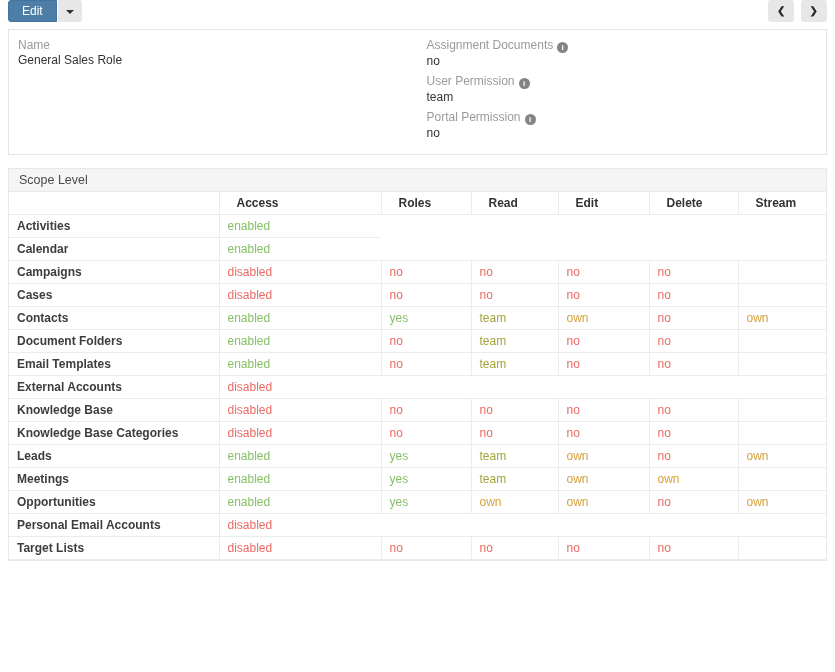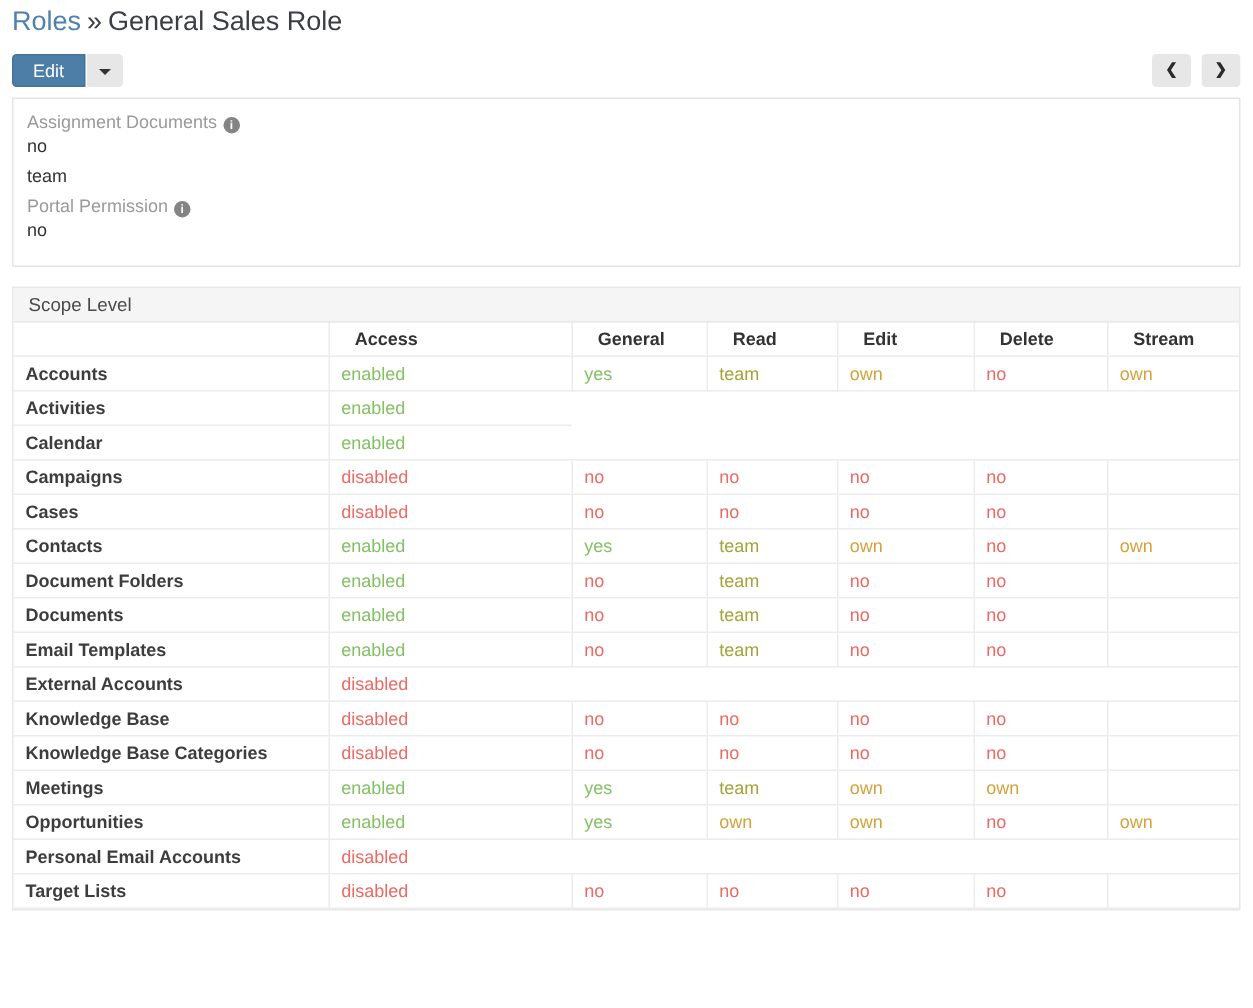--- a/index.html
+++ b/index.html
@@ -54,42 +54,46 @@
   table.scope tr:first-child th { border-top:none; }
   td.scope-name { font-weight:bold; color:#3d3d3d; }
   col.c-name{width:210px;} col.c-access{width:162px;} col.c-create{width:90px;}
   col.c-read{width:87px;} col.c-edit{width:91px;} col.c-delete{width:89px;} col.c-stream{width:auto;}
 </style>
 </head>
 <body>
 
 <div class="page">
 
-  <div class="page-header">
-    <a href="#">Roles</a><span class="sep">»</span><span>General Sales Role</span>
-  </div>
 
   <div class="toolbar">
     <div class="btn-group">
       <button class="btn btn-primary">Edit</button>
       <button class="btn btn-caret"><span class="caret"></span></button>
     </div>
     <div class="nav-btns">
       <button class="btn">❮</button>
       <button class="btn">❯</button>
     </div>
   </div>
 
   <div class="panel-overview">
     <div class="ov-col">
       <div class="field">
+        <div class="field-label">Name</div>
+        <div class="field-value">General Sales Role</div>
+      </div>
+    </div>
+    <div class="ov-col">
+      <div class="field">
         <div class="field-label"><span>Assignment Documents</span><span class="info-icon">i</span></div>
         <div class="field-value">no</div>
       </div>
       <div class="field">
+        <div class="field-label"><span>User Permission</span><span class="info-icon">i</span></div>
         <div class="field-value">team</div>
       </div>
       <div class="field">
         <div class="field-label"><span>Portal Permission</span><span class="info-icon">i</span></div>
         <div class="field-value">no</div>
       </div>
     </div>
   </div>
 
   <div class="panel-scope">
@@ -101,38 +105,29 @@
           <col class="c-create">
           <col class="c-read">
         <col class="c-edit">
           <col class="c-delete">
           <col class="c-stream">
       </colgroup>
       <thead>
         <tr>
             <th></th>
             <th>Access</th>
-            <th>General</th>
+            <th>Roles</th>
             <th>Read</th>
             <th>Edit</th>
             <th>Delete</th>
             <th>Stream</th>
           </tr>
       </thead>
       <tbody>
           <tr>
-            <td class="scope-name">Accounts</td>
-            <td style="color: rgb(133, 192, 101);">enabled</td>
-            <td style="color: rgb(133, 192, 101);">yes</td>
-            <td style="color: rgb(163, 163, 58);">team</td>
-            <td style="color: rgb(214, 161, 61);">own</td>
-            <td style="color: rgb(235, 106, 100);">no</td>
-            <td style="color: rgb(214, 161, 61);">own</td>
-          </tr>
-          <tr>
             <td class="scope-name">Activities</td>
             <td style="color: rgb(133, 192, 101);">enabled</td>
           </tr>
           <tr>
             <td class="scope-name">Calendar</td>
             <td style="color: rgb(133, 192, 101);">enabled</td>
           </tr>
           <tr>
             <td class="scope-name">Campaigns</td>
             <td style="color: rgb(235, 106, 100);">disabled</td>
@@ -163,29 +158,20 @@
           <tr>
             <td class="scope-name">Document Folders</td>
             <td style="color: rgb(133, 192, 101);">enabled</td>
             <td style="color: rgb(235, 106, 100);">no</td>
             <td style="color: rgb(163, 163, 58);">team</td>
             <td style="color: rgb(235, 106, 100);">no</td>
             <td style="color: rgb(235, 106, 100);">no</td>
             <td style="color: rgb(51, 51, 51);"></td>
           </tr>
           <tr>
-            <td class="scope-name">Documents</td>
-            <td style="color: rgb(133, 192, 101);">enabled</td>
-            <td style="color: rgb(235, 106, 100);">no</td>
-            <td style="color: rgb(163, 163, 58);">team</td>
-            <td style="color: rgb(235, 106, 100);">no</td>
-            <td style="color: rgb(235, 106, 100);">no</td>
-            <td style="color: rgb(51, 51, 51);"></td>
-          </tr>
-          <tr>
             <td class="scope-name">Email Templates</td>
             <td style="color: rgb(133, 192, 101);">enabled</td>
             <td style="color: rgb(235, 106, 100);">no</td>
             <td style="color: rgb(163, 163, 58);">team</td>
             <td style="color: rgb(235, 106, 100);">no</td>
             <td style="color: rgb(235, 106, 100);">no</td>
             <td style="color: rgb(51, 51, 51);"></td>
           </tr>
           <tr>
             <td class="scope-name">External Accounts</td>
@@ -201,20 +187,29 @@
             <td style="color: rgb(51, 51, 51);"></td>
           </tr>
           <tr>
             <td class="scope-name">Knowledge Base Categories</td>
             <td style="color: rgb(235, 106, 100);">disabled</td>
             <td style="color: rgb(235, 106, 100);">no</td>
             <td style="color: rgb(235, 106, 100);">no</td>
             <td style="color: rgb(235, 106, 100);">no</td>
             <td style="color: rgb(235, 106, 100);">no</td>
             <td style="color: rgb(51, 51, 51);"></td>
+          </tr>
+          <tr>
+            <td class="scope-name">Leads</td>
+            <td style="color: rgb(133, 192, 101);">enabled</td>
+            <td style="color: rgb(133, 192, 101);">yes</td>
+            <td style="color: rgb(163, 163, 58);">team</td>
+            <td style="color: rgb(214, 161, 61);">own</td>
+            <td style="color: rgb(235, 106, 100);">no</td>
+            <td style="color: rgb(214, 161, 61);">own</td>
           </tr>
           <tr>
             <td class="scope-name">Meetings</td>
             <td style="color: rgb(133, 192, 101);">enabled</td>
             <td style="color: rgb(133, 192, 101);">yes</td>
             <td style="color: rgb(163, 163, 58);">team</td>
             <td style="color: rgb(214, 161, 61);">own</td>
             <td style="color: rgb(214, 161, 61);">own</td>
             <td style="color: rgb(51, 51, 51);"></td>
           </tr>

